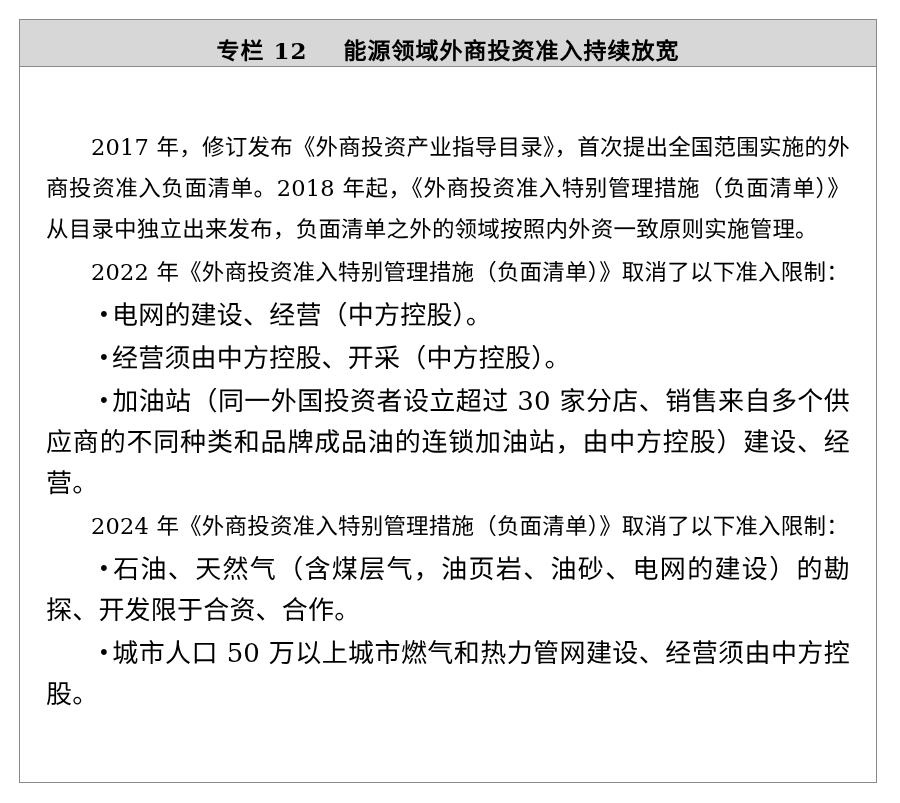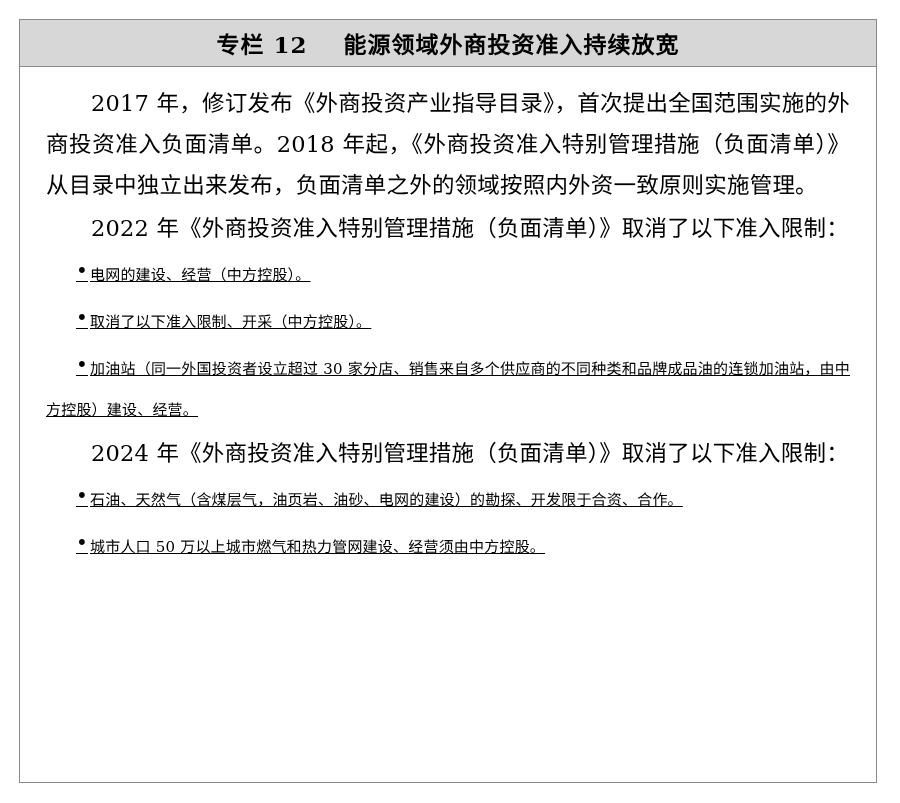--- a/index.html
+++ b/index.html
@@ -22,71 +22,71 @@
     height: 764px;
     border: 1px solid #8a8a8a;
     box-sizing: border-box;
     background: #ffffff;
   }
   .box-header {
     height: 47px;
     background: #d7d7d7;
     border-bottom: 1px solid #8a8a8a;
     display: flex;
-    align-items: center;
+    align-items: flex-end;
     justify-content: center;
     box-sizing: border-box;
   }
   .box-title {
     font-size: 23px;
     font-weight: bold;
     letter-spacing: 1px;
     color: #000000;
     white-space: pre;
   }
   .box-body {
     padding: 16px 26px 10px 26px;
     box-sizing: border-box;
+    margin-top: 44px;
   }
   p.para {
     margin: 0 0 2px 0;
     font-size: 22.5px;
     line-height: 41px;
     text-align: justify;
     text-justify: inter-ideograph;
     text-indent: 2em;
     letter-spacing: 0.2px;
   }
   p.bullet {
     margin: 0 0 2px 0;
-    font-size: 15px;
+    font-size: 26px;
     line-height: 41px;
     text-align: justify;
     text-justify: inter-ideograph;
     text-indent: 2em;
     letter-spacing: 0.2px;
-    text-decoration: underline;
   }
   p.bullet::before {
     content: "\2022";
     font-size: 20px;
     margin-right: 2px;
     vertical-align: 2px;
   }
 </style>
 </head>
 <body>
 
 <div class="box">
   <div class="box-header">
     <div class="box-title">专栏 12    能源领域外商投资准入持续放宽</div>
   </div>
   <div class="box-body">
     <p class="para">2017 年，修订发布《外商投资产业指导目录》，首次提出全国范围实施的外商投资准入负面清单。2018 年起，《外商投资准入特别管理措施（负面清单）》从目录中独立出来发布，负面清单之外的领域按照内外资一致原则实施管理。</p>
     <p class="para">2022 年《外商投资准入特别管理措施（负面清单）》取消了以下准入限制：</p>
     <p class="bullet">电网的建设、经营（中方控股）。</p>
-    <p class="bullet">取消了以下准入限制、开采（中方控股）。</p>
+    <p class="bullet">经营须由中方控股、开采（中方控股）。</p>
     <p class="bullet">加油站（同一外国投资者设立超过 30 家分店、销售来自多个供应商的不同种类和品牌成品油的连锁加油站，由中方控股）建设、经营。</p>
     <p class="para">2024 年《外商投资准入特别管理措施（负面清单）》取消了以下准入限制：</p>
     <p class="bullet">石油、天然气（含煤层气，油页岩、油砂、电网的建设）的勘探、开发限于合资、合作。</p>
     <p class="bullet">城市人口 50 万以上城市燃气和热力管网建设、经营须由中方控股。</p>
   </div>
 </div>
 
 </body></html>

